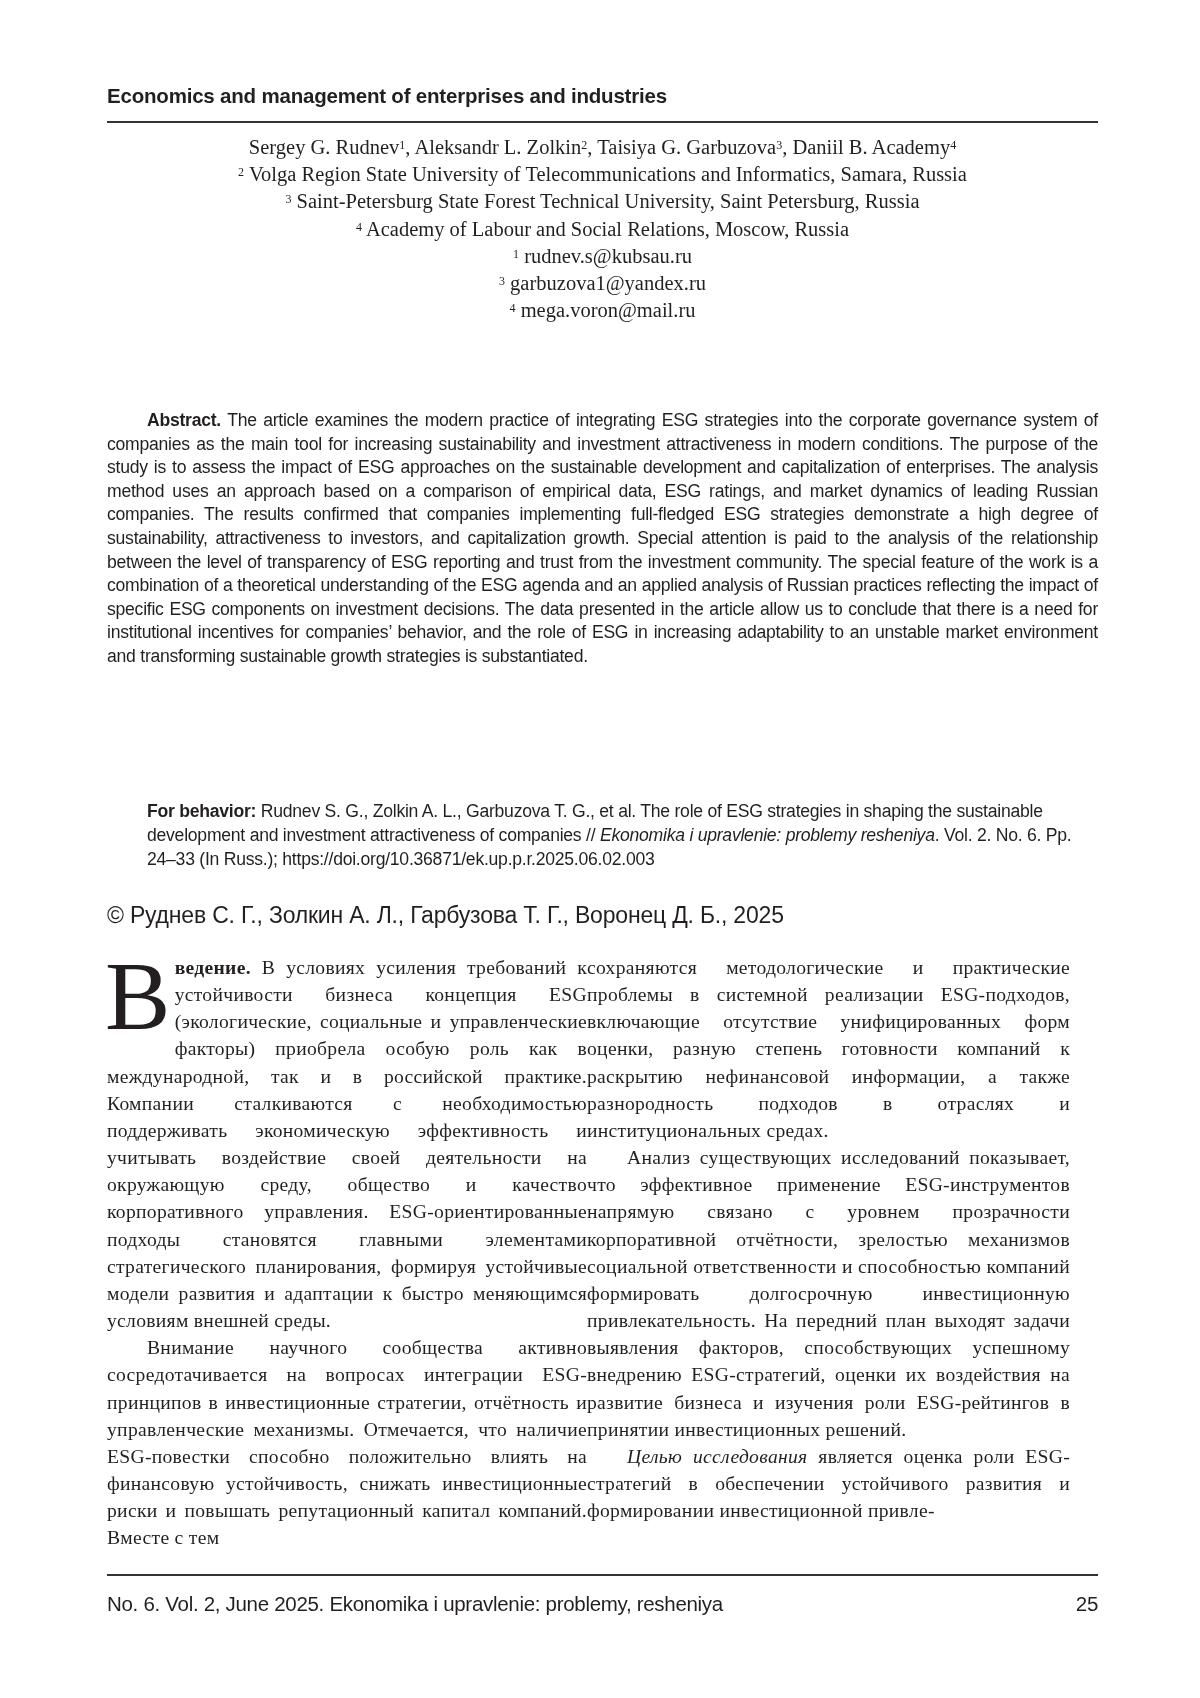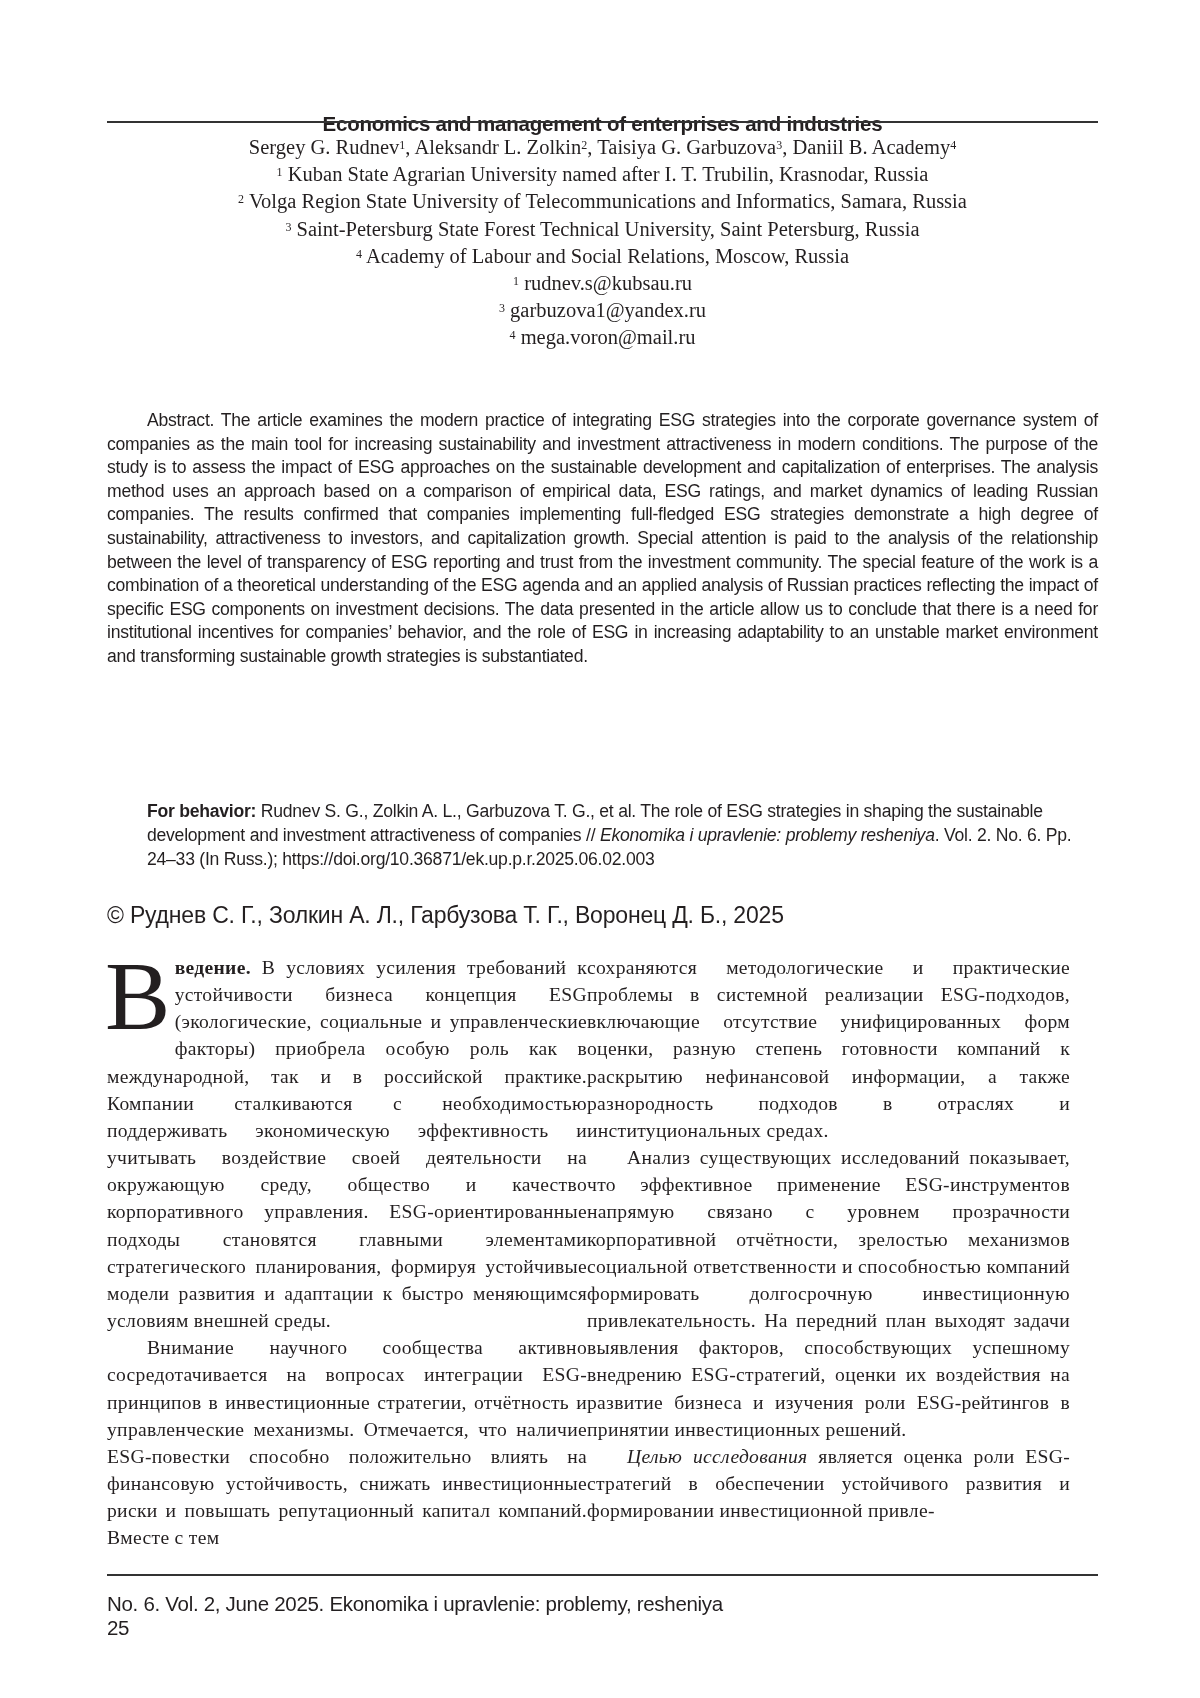--- a/index.html
+++ b/index.html
@@ -1,39 +1,39 @@
 <!DOCTYPE html>
 <html><head>
 <meta charset="utf-8">
 <style>
   html, body { margin: 0; padding: 0; background: #ffffff; }
   body { width: 1200px; height: 1698px; position: relative; overflow: hidden; color: #231f20; }
   .page { position: absolute; left: 0; top: 0; width: 1200px; height: 1698px; }
 
   .running-head {
     position: absolute; left: 107px; right: 102px; top: 84px;
-    text-align: center; font-family: "Liberation Sans", sans-serif;
-    font-weight: bold; font-size: 20.5px; letter-spacing: -0.2px; margin-top: 28px;
+    text-align: left; font-family: "Liberation Sans", sans-serif;
+    font-weight: bold; font-size: 20.5px; letter-spacing: -0.2px;
   }
   .rule-top { position: absolute; left: 107px; right: 102px; top: 121px; height: 2px; background: #333; }
 
   .authors-block {
     position: absolute; left: 107px; right: 102px; top: 134px;
     text-align: center; font-family: "Liberation Serif", serif; font-size: 20.5px; line-height: 27.2px;
   }
   .authors-block div { white-space: nowrap; }
   sup { font-size: 12px; vertical-align: top; position: relative; top: -2px; }
 
   .abstract-block {
     position: absolute; left: 107px; right: 102px; top: 409px;
     font-family: "Liberation Sans", sans-serif; font-size: 17.6px; line-height: 23.6px;
     text-align: justify; letter-spacing: -0.25px;
   }
   .abstract-block p { margin: 0; text-indent: 40px; }
-  .abstract-block b { font-weight: normal; }
+  .abstract-block b { font-weight: bold; }
 
   .citation-block {
     position: absolute; left: 147px; right: 102px; top: 799px;
     font-family: "Liberation Sans", sans-serif; font-size: 17.6px; line-height: 24.2px;
     letter-spacing: -0.25px;
   }
   .citation-block i { font-style: italic; }
 
   .copyright {
     position: absolute; left: 107px; top: 902px;
@@ -51,39 +51,38 @@
   .indent { text-indent: 40px; }
   .dropcap {
     float: left; font-size: 98px; line-height: 76px; margin: 4px 4px 0 -2px;
     font-family: "Liberation Serif", serif; font-weight: normal; height: 80px;
   }
 
   .rule-bottom { position: absolute; left: 107px; right: 102px; top: 1574px; height: 2px; background: #333; }
   .footer {
     position: absolute; left: 107px; right: 102px; top: 1592px;
     font-family: "Liberation Sans", sans-serif; font-size: 20.5px; letter-spacing: -0.3px;
-    display: flex; justify-content: space-between; flex-direction: column;
+    display: flex; justify-content: space-between;
   }
 </style>
 </head>
 <body>
 
 <div class="page">
 
   <div class="running-head">Economics and management of enterprises and industries</div>
   <div class="rule-top"></div>
 
   <div class="authors-block">
     <div>
       <span>Sergey G. Rudnev</span><sup>1</sup>,
       <span>Aleksandr L. Zolkin</span><sup>2</sup>,
       <span>Taisiya G. Garbuzova</span><sup>3</sup>,
       <span>Daniil B. Academy</span><sup>4</sup>
     </div>
-    <div><sup>1</sup> <span>Kuban State Agrarian University named after I. T. Trubilin, Krasnodar, Russia</span></div>
     <div><sup>2</sup> <span>Volga Region State University of Telecommunications and Informatics, Samara, Russia</span></div>
     <div><sup>3</sup> <span>Saint-Petersburg State Forest Technical University, Saint Petersburg, Russia</span></div>
     <div><sup>4</sup> <span>Academy of Labour and Social Relations, Moscow, Russia</span></div>
     <div><sup>1</sup> <span>rudnev.s@kubsau.ru</span></div>
     <div><sup>3</sup> <span>garbuzova1@yandex.ru</span></div>
     <div><sup>4</sup> <span>mega.voron@mail.ru</span></div>
   </div>
 
   <div class="abstract-block">
     <p><b>Abstract.</b> <span>The article examines the modern practice of integrating ESG strategies into the corporate governance system of companies as the main tool for increasing sustainability and investment attractiveness in modern conditions. The purpose of the study is to assess the impact of ESG approaches on the sustainable development and capitalization of enterprises. The analysis method uses an approach based on a comparison of empirical data, ESG ratings, and market dynamics of leading Russian companies. The results confirmed that companies implementing full-fledged ESG strategies demonstrate a high degree of sustainability, attractiveness to investors, and capitalization growth. Special attention is paid to the analysis of the relationship between the level of transparency of ESG reporting and trust from the investment community. The special feature of the work is a combination of a theoretical understanding of the ESG agenda and an applied analysis of Russian practices reflecting the impact of specific ESG components on investment decisions. The data presented in the article allow us to conclude that there is a need for institutional incentives for companies’ behavior, and the role of ESG in increasing adaptability to an unstable market environment and transforming sustainable growth strategies is substantiated.</span></p>

